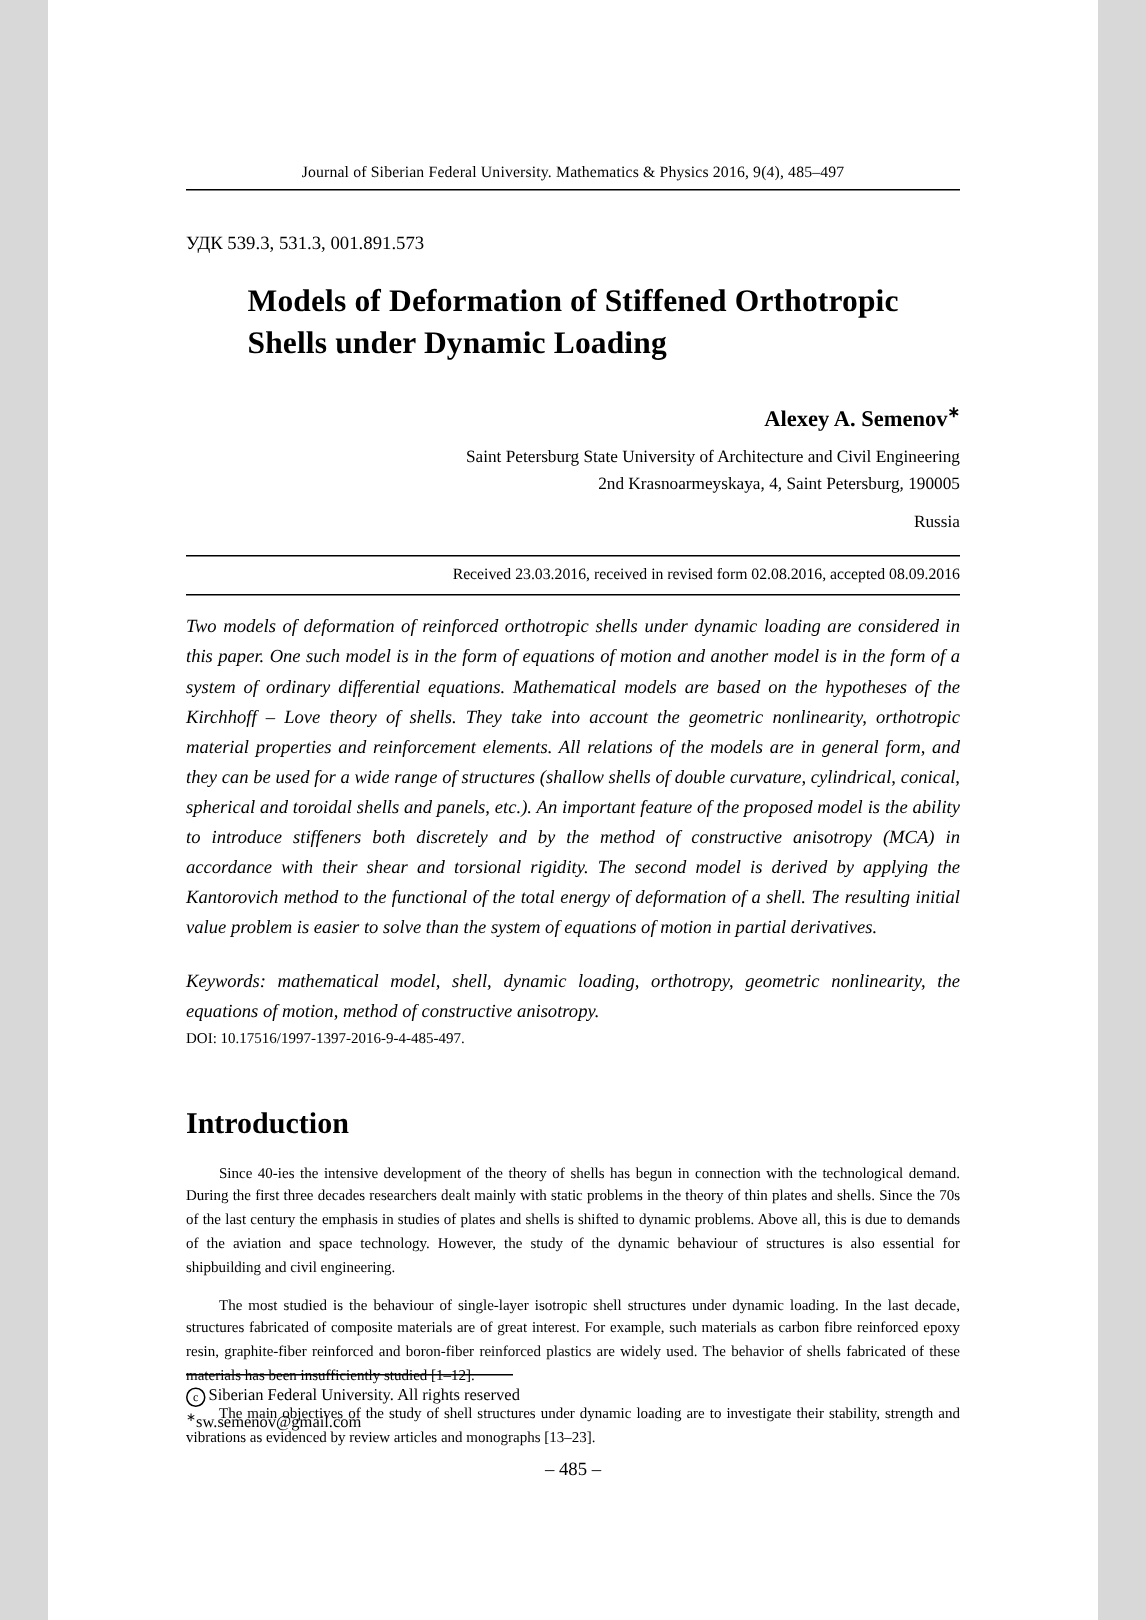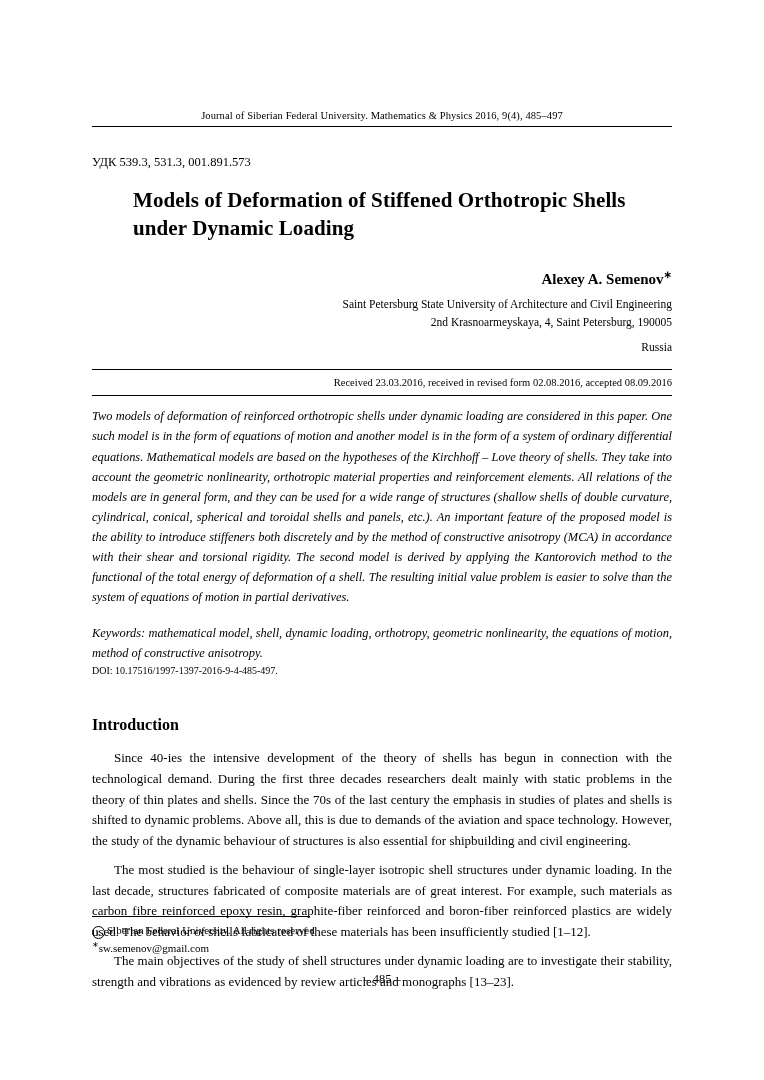--- a/index.html
+++ b/index.html
@@ -4,21 +4,21 @@
 <style>
   html, body {
     margin: 0;
     padding: 0;
     background: #d8d8d8;
   }
   body {
     font-family: "Liberation Serif", serif;
   }
   .page {
-    width: 764px;
+    width: 700px;
     height: 1080px;
     background: #ffffff;
     position: relative;
     margin: 0 auto;
     overflow: hidden;
     box-sizing: border-box;
     padding-left: 14px;
   }
   .content {
     position: absolute;
@@ -91,26 +91,26 @@
     font-size: 12.4px;
     line-height: 1.62;
     text-align: justify;
   }
   .doi {
     margin-top: 2px;
     font-size: 10px;
   }
   .section-heading {
     margin-top: 40px;
-    font-size: 16px;
+    font-size: 20px;
     font-weight: bold;
   }
   .para {
     margin-top: 9px;
-    font-size: 13px;
+    font-size: 10px;
     line-height: 1.58;
     text-align: justify;
     text-indent: 22px;
   }
   .para.first {
     margin-top: 14px;
   }
   .footnote-rule {
     position: absolute;
     left: 92px;

